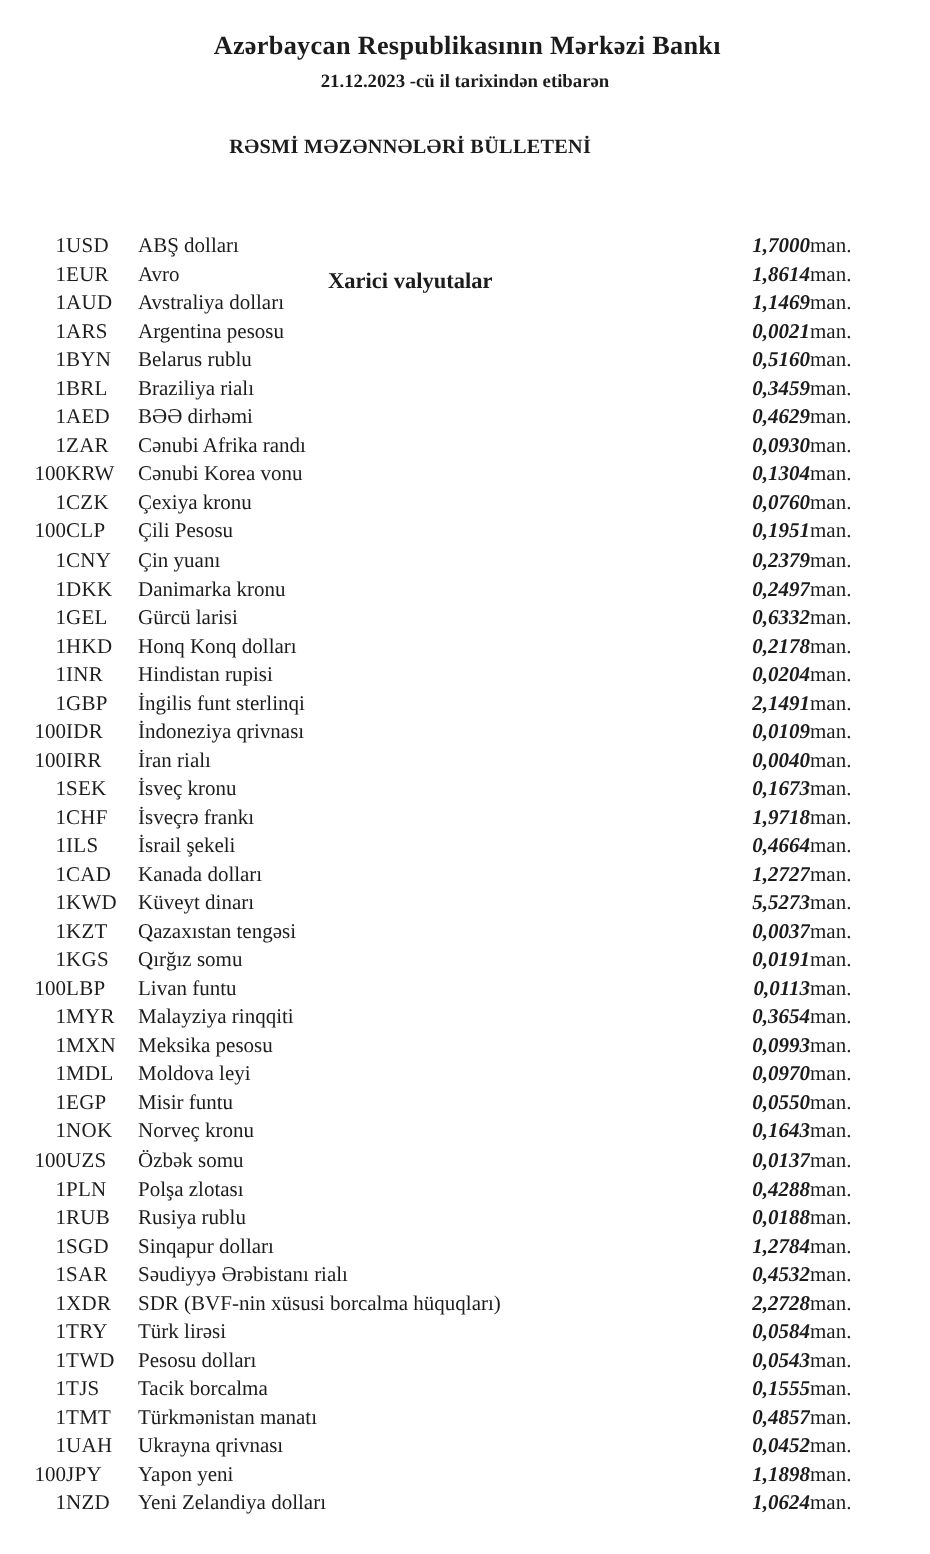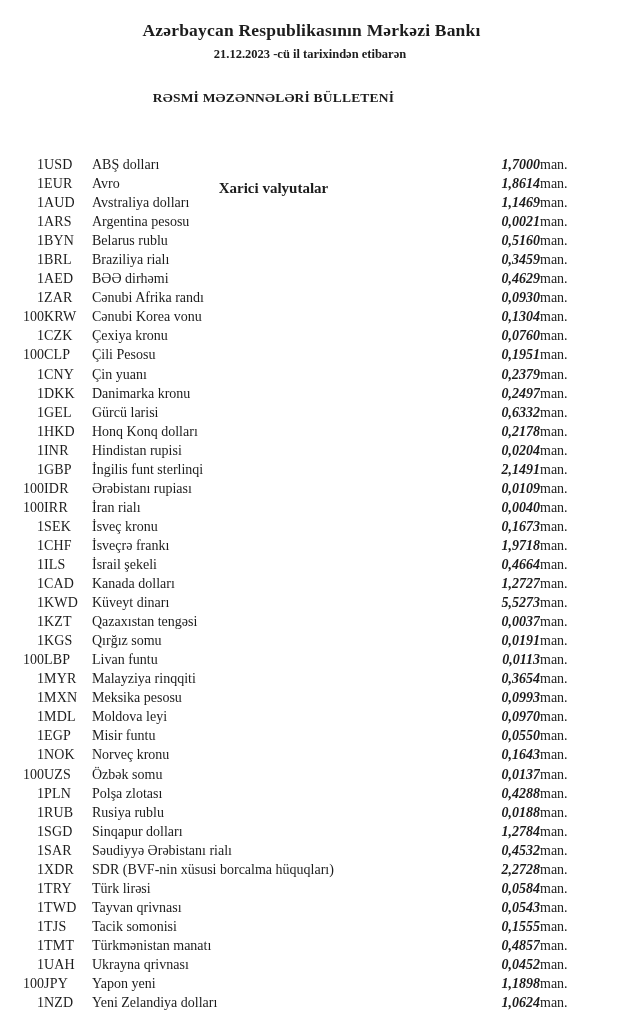--- a/index.html
+++ b/index.html
@@ -207,21 +207,21 @@
       <td class="qty">1</td>
       <td class="code">GBP</td>
       <td class="name">İngilis funt sterlinqi</td>
       <td class="rate">2,1491</td>
       <td class="unit">man.</td>
     </tr>
 
     <tr class="rate-row">
       <td class="qty">100</td>
       <td class="code">IDR</td>
-      <td class="name">Ərəbistanı rupiası</td>
+      <td class="name">İndoneziya qrivnası</td>
       <td class="rate">0,0109</td>
       <td class="unit">man.</td>
     </tr>
 
     <tr class="rate-row">
       <td class="qty">100</td>
       <td class="code">IRR</td>
       <td class="name">İran rialı</td>
       <td class="rate">0,0040</td>
       <td class="unit">man.</td>
@@ -383,29 +383,29 @@
       <td class="qty">1</td>
       <td class="code">TRY</td>
       <td class="name">Türk lirəsi</td>
       <td class="rate">0,0584</td>
       <td class="unit">man.</td>
     </tr>
 
     <tr class="rate-row">
       <td class="qty">1</td>
       <td class="code">TWD</td>
-      <td class="name">Tayvan qrivnası</td>
+      <td class="name">Pesosu dolları</td>
       <td class="rate">0,0543</td>
       <td class="unit">man.</td>
     </tr>
 
     <tr class="rate-row">
       <td class="qty">1</td>
       <td class="code">TJS</td>
-      <td class="name">Tacik somonisi</td>
+      <td class="name">Tacik borcalma</td>
       <td class="rate">0,1555</td>
       <td class="unit">man.</td>
     </tr>
 
     <tr class="rate-row">
       <td class="qty">1</td>
       <td class="code">TMT</td>
       <td class="name">Türkmənistan manatı</td>
       <td class="rate">0,4857</td>
       <td class="unit">man.</td>

